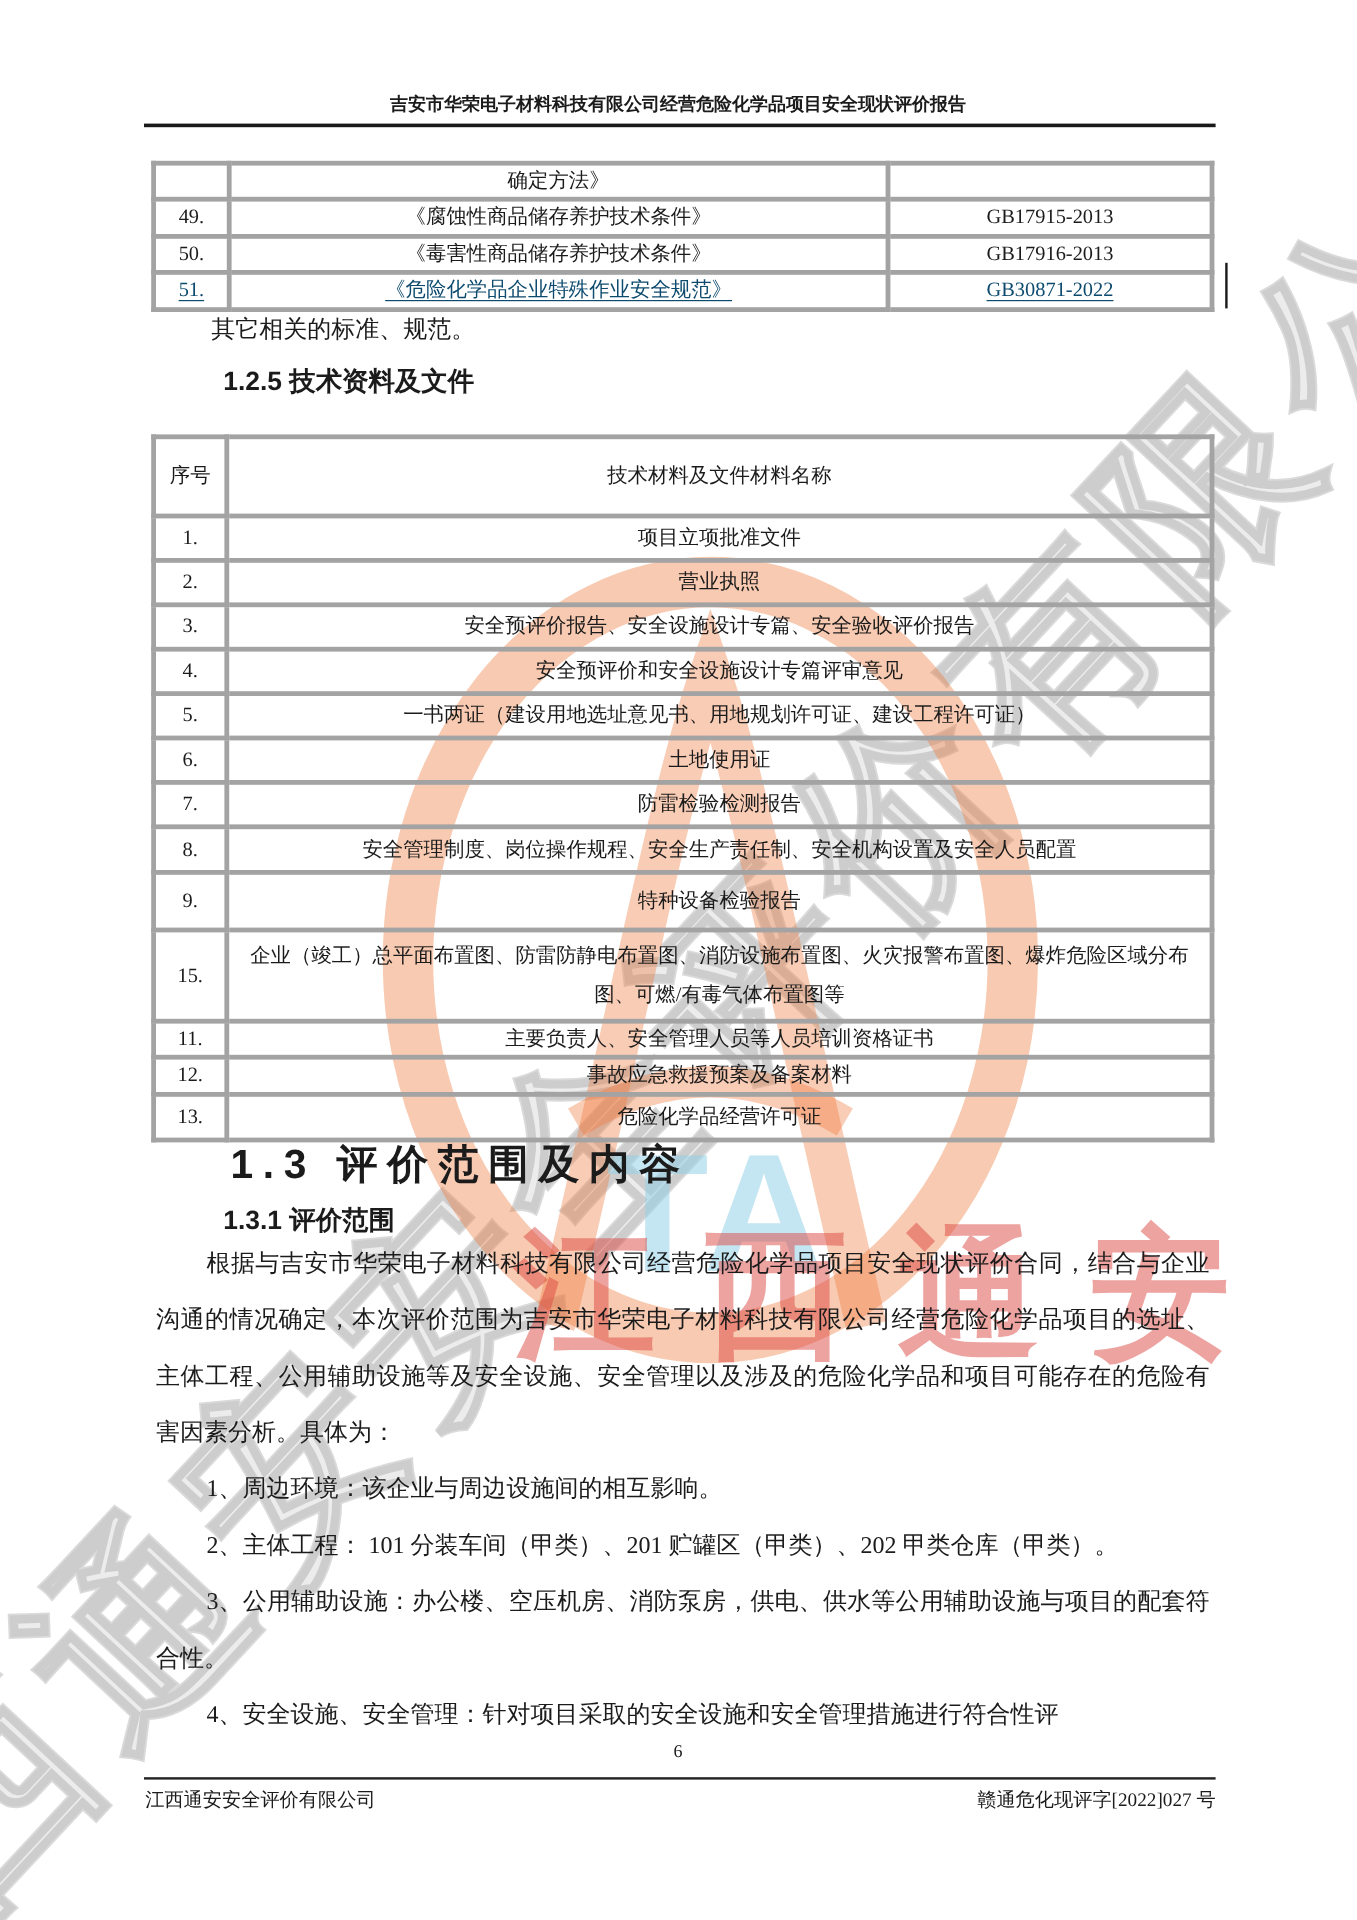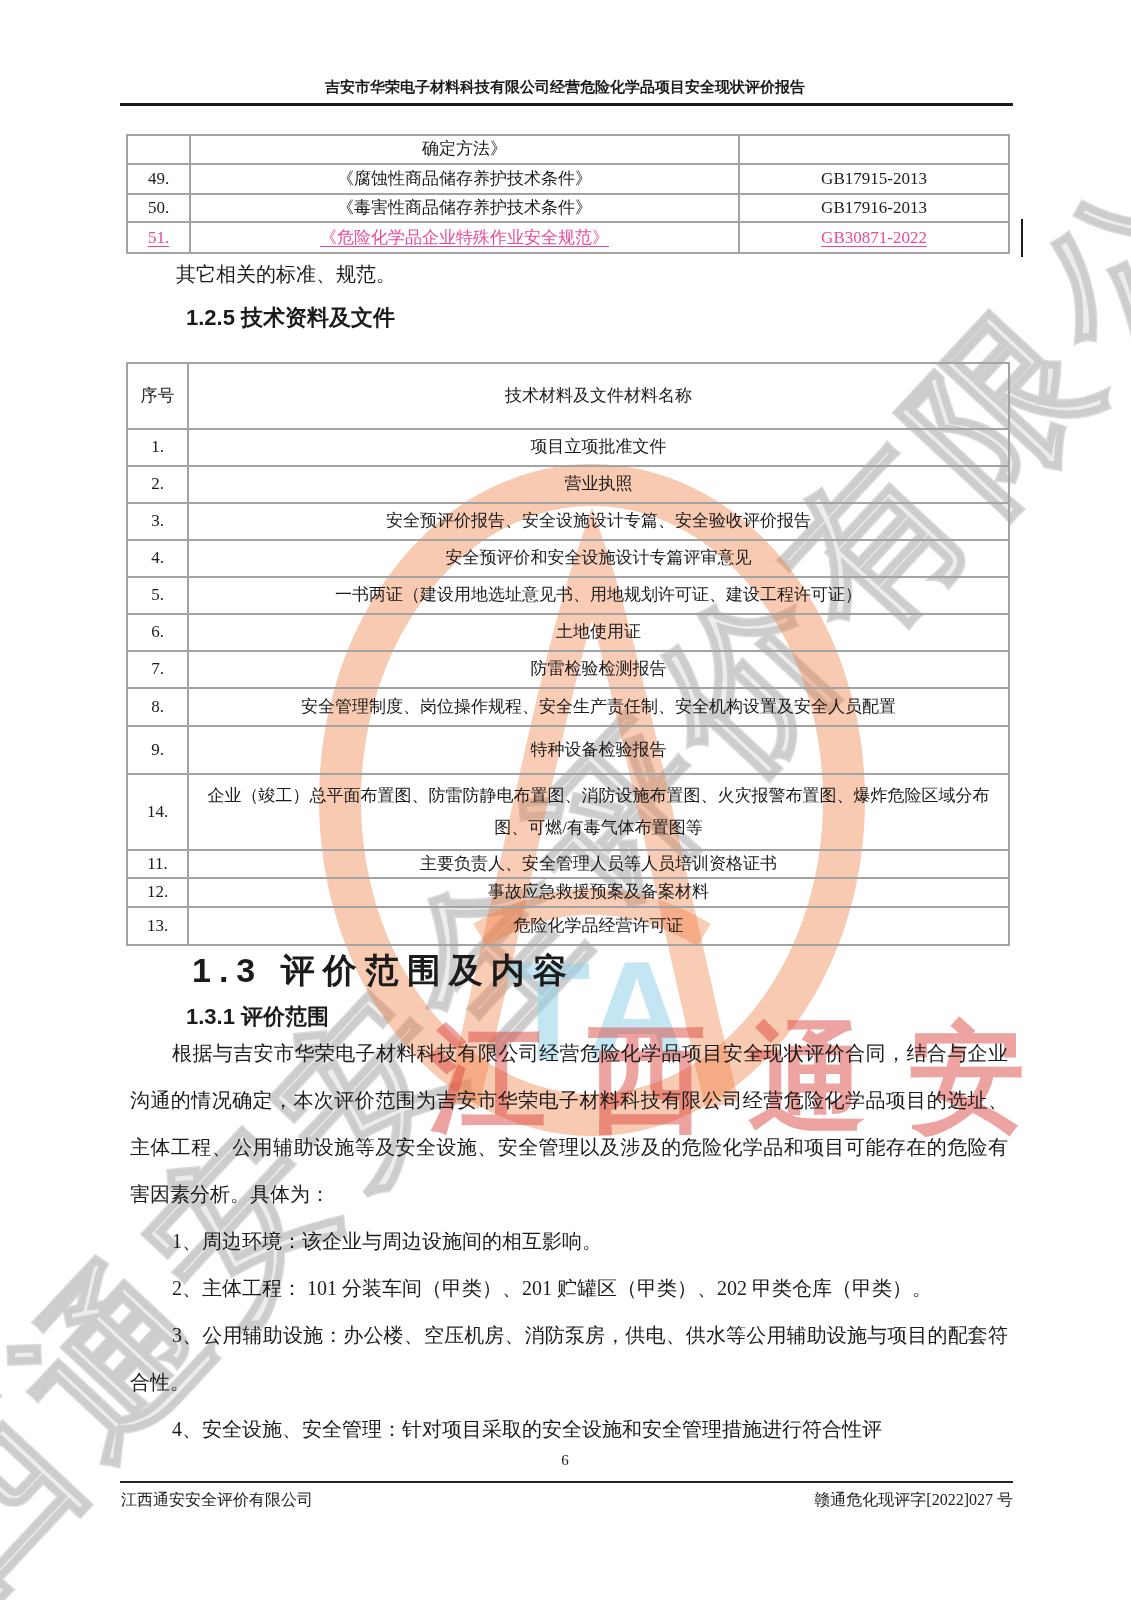--- a/index.html
+++ b/index.html
@@ -36,26 +36,26 @@
     position:absolute; left:120px; top:78px; width:890px;
     text-align:center; font-size:15px; font-weight:bold;
     font-family:"Liberation Serif", serif;
   }
   .hdr-rule{position:absolute; left:120px; top:103px; width:893px; height:3px; background:#191919;}
   table.doc{
     position:absolute; border-collapse:collapse; table-layout:fixed;
     font-size:17px;
   }
   table.doc td{
-    border:2px solid #a3a3a3; text-align:center; vertical-align:middle;
+    border:4px solid #a3a3a3; text-align:center; vertical-align:middle;
     padding:0 4px; overflow:hidden; line-height:1.55;
   }
   table.t1{left:126px; top:134px; width:882px;}
   table.t2{left:126px; top:362px; width:882px;}
-  .hl{color:#ec4899;}
+  .hl{color:#0c4a6e;}
   .hl .u{text-decoration:underline; text-underline-offset:3px;}
   .note{
     position:absolute; left:176px; top:261px; font-size:20px;
   }
   .h125{
     position:absolute; left:186px; top:303px;
     font-family:"Liberation Sans", sans-serif; font-weight:bold; font-size:22px;
   }
   .h13{
     position:absolute; left:192px; top:948px;
@@ -178,21 +178,21 @@
       </tr>
       <tr style="height:38px">
         <td>8.</td>
         <td>安全管理制度、岗位操作规程、安全生产责任制、安全机构设置及安全人员配置</td>
       </tr>
       <tr style="height:48px">
         <td>9.</td>
         <td>特种设备检验报告</td>
       </tr>
       <tr style="height:76px">
-        <td>14.</td>
+        <td>15.</td>
         <td style="line-height:1.9">企业（竣工）总平面布置图、防雷防静电布置图、消防设施布置图、火灾报警布置图、爆炸危险区域分布图、可燃/有毒气体布置图等</td>
       </tr>
       <tr style="height:20px">
         <td>11.</td>
         <td>主要负责人、安全管理人员等人员培训资格证书</td>
       </tr>
       <tr style="height:20px">
         <td>12.</td>
         <td>事故应急救援预案及备案材料</td>
       </tr>

